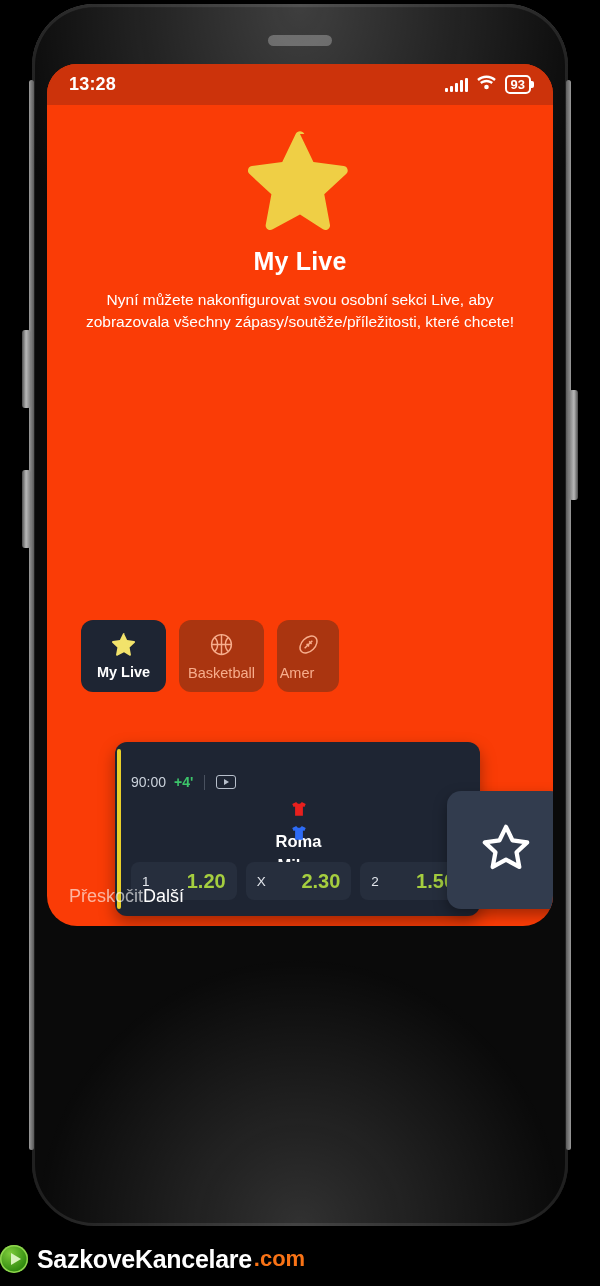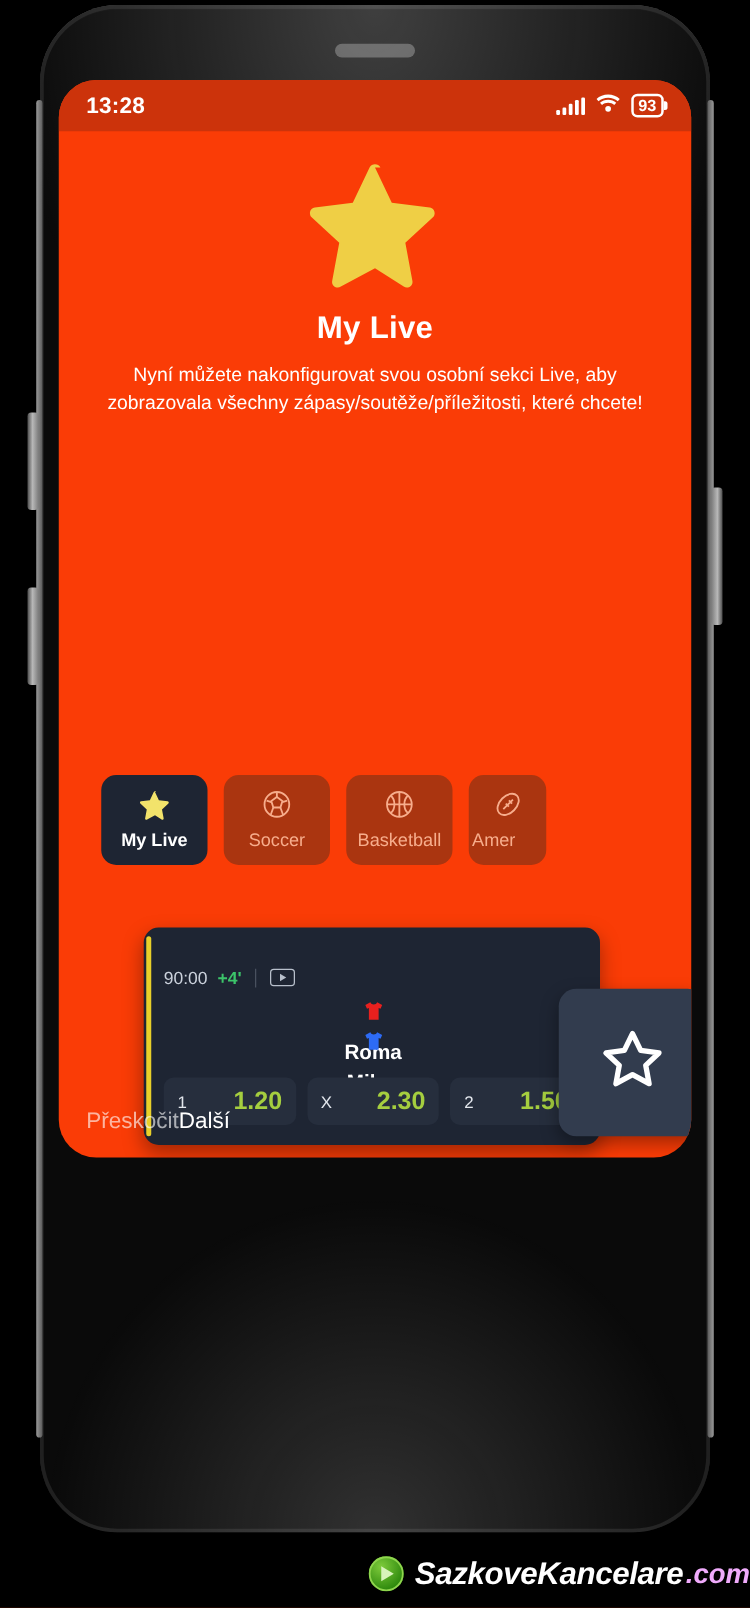--- a/index.html
+++ b/index.html
@@ -146,34 +146,33 @@
     position:absolute; left:0; right:0; bottom:0; height:60px;
     display:flex; align-items:center; 
     padding:0 22px; color:#fff;
   }
   .skip{ font-size:18px; color:rgba(255,255,255,.62); }
   .next{ font-size:18px; color:#fff; }
 
   
   .footer{
     position:absolute; left:0; top:1232px; width:600px; height:54px;
-    display:flex; align-items:center; justify-content:flex-end; gap:9px;
+    display:flex; align-items:center; justify-content:flex-start; gap:9px;
     background:#000;
-    font-style:italic;
   }
   .f-play{
     width:28px; height:28px; border-radius:50%;
     background:radial-gradient(circle at 36% 30%, #7ecb3b, #2f8a0e 70%);
     box-shadow:inset 0 0 0 1.5px #8fd44e;
     display:flex; align-items:center; justify-content:center;
   }
   .f-play b{ width:0;height:0;border-left:10px solid #d8f3bb;
              border-top:6.5px solid transparent; border-bottom:6.5px solid transparent; margin-left:3px;}
   .f-txt{ font-size:25px; font-weight:700; color:#fff; letter-spacing:-.3px; }
-  .f-tld{ font-size:22px; font-weight:700; color:#f0abfc; }
+  .f-tld{ font-size:22px; font-weight:700; color:#f97316; }
 </style>
 </head>
 <body>
 
 <div id="phone-frame">
   <div class="body-shell"></div>
   <div class="rail-l"></div>
   <div class="rail-r"></div>
   <div class="side-btn vol-up"></div>
   <div class="side-btn vol-down"></div>
@@ -220,30 +219,20 @@
 
       <div class="tab active">
         <span>
           <svg width="24" height="24" viewBox="0 0 24 24">
             <path d="M12 1.6l3.1 6.5 7 .9c.9.1 1.2 1.2.6 1.8l-5.1 4.7 1.3 7c.2.9-.8 1.6-1.6 1.1L12 20.2l-6.3 3.4c-.8.5-1.8-.2-1.6-1.1l1.3-7L.3 10.8c-.6-.6-.3-1.7.6-1.8l7-.9L11 1.6c.4-.8 1.6-.8 2 0z" fill="#F2E36B"></path>
           </svg>
         </span>
         <span class="tlabel">My Live</span>
       </div>
 
-      <div class="tab">
-        <span>
-          <svg width="25" height="25" viewBox="0 0 24 24" fill="none" stroke="#F7AD8C" stroke-width="1.4">
-            <circle cx="12" cy="12" r="9.5"></circle>
-            <path d="M12 6.3l4.3 3.1-1.6 5H9.3l-1.6-5z"></path>
-            <path d="M12 2.5v3.8M4.1 9.1l3.6 1.2M19.9 9.1l-3.6 1.2M7.2 20.2l2.1-5.8M16.8 20.2l-2.1-5.8"></path>
-          </svg>
-        </span>
-        <span class="tlabel">Soccer</span>
-      </div>
 
       <div class="tab">
         <span>
           <svg width="25" height="25" viewBox="0 0 24 24" fill="none" stroke="#F7AD8C" stroke-width="1.4">
             <circle cx="12" cy="12" r="9.5"></circle>
             <path d="M12 2.5v19M2.5 12h19"></path>
             <path d="M5.2 5.2c4 3.1 4 10.5 0 13.6M18.8 5.2c-4 3.1-4 10.5 0 13.6"></path>
           </svg>
         </span>
         <span class="tlabel">Basketball</span>

